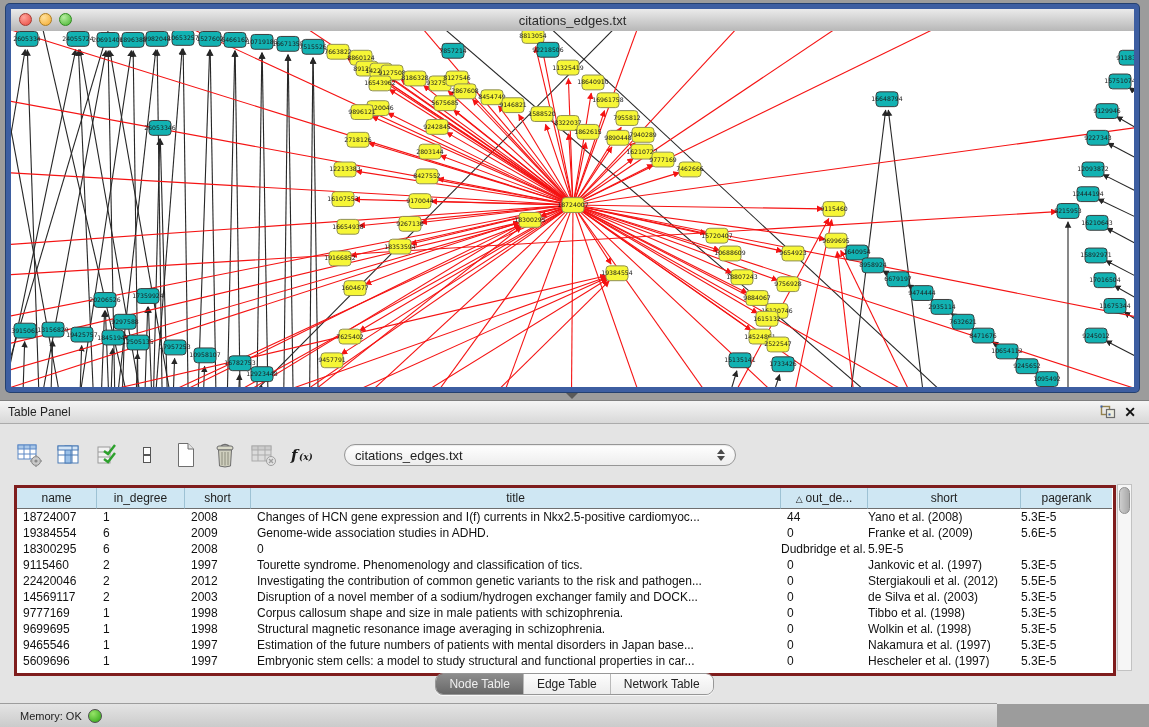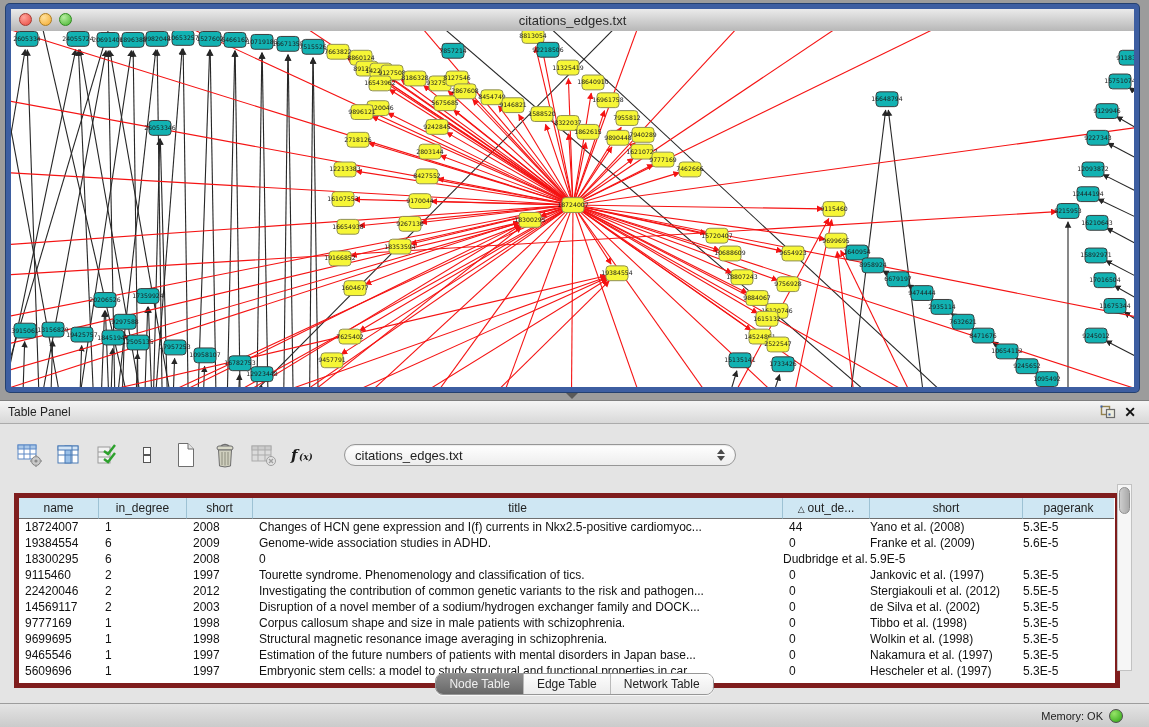--- a/index.html
+++ b/index.html
@@ -35,44 +35,44 @@
   .tool{width:28px;height:28px;display:flex;align-items:center;justify-content:center}
   .dropdown{width:392px;height:22px;box-sizing:border-box;margin-left:16px;border:1px solid #969696;border-radius:12px;
     background:linear-gradient(#ffffff,#ededed);display:flex;align-items:center;padding:0 10px;font-size:13px;
     box-shadow:inset 0 1px 1px rgba(0,0,0,.08)}
   .dropdown .dval{flex:1}
   .updown{display:flex;flex-direction:column;gap:2px;align-items:center}
   .tri-u{width:0;height:0;border-left:4px solid transparent;border-right:4px solid transparent;border-bottom:5px solid #4a4a4a}
   .tri-d{width:0;height:0;border-left:4px solid transparent;border-right:4px solid transparent;border-top:5px solid #4a4a4a}
 
   
-  .table-wrap{position:absolute;left:14px;top:92px;width:1096px;height:185px;background:#fff;
-    border:5px solid #7f1d1d;overflow:hidden}
+  .table-wrap{position:absolute;left:14px;top:84px;width:1096px;height:185px;background:#fff;
+    border:3px solid #7f1d1d;overflow:hidden}
   .thead,.tr{display:grid;grid-template-columns:80px 88px 66px 530px 87px 153px 91px}
   .th{background:#cfe7f3;border-right:1px solid #9dc2d4;border-bottom:1px solid #6f6f6f;height:20px;line-height:20px;
     font-size:12px;text-align:center;white-space:nowrap;overflow:hidden}
   .th:last-child{border-right:none}
   .sort-tri{font-size:9px;margin-right:3px;color:#222}
   .tr{height:16px}
   .td{font-size:12px;line-height:16px;padding-left:6px;white-space:nowrap;overflow:hidden;color:#111}
   .td.center{text-align:left;padding-left:0}
   .vscroll{position:absolute;left:1117px;top:83px;width:15px;height:187px;background:#f6f6f6;border:1px solid #c2c2c2;box-sizing:border-box}
   .vthumb{margin:2px 1px;height:25px;border-radius:6px;background:linear-gradient(90deg,#cdcdcd,#a9a9a9);border:1px solid #8f8f8f}
 
   
   .tabbar{position:absolute;left:0;right:0;top:272px;display:flex;justify-content:center}
   .tabs{display:flex;border:1px solid #979797;border-radius:8px;overflow:hidden;box-shadow:0 1px 0 rgba(255,255,255,.7)}
   .tab{padding:2px 13px;font-size:12px;background:linear-gradient(#fdfdfd,#ececec);border-right:1px solid #b9b9b9;line-height:16px}
   .tab:last-child{border-right:none}
   .tab.active{background:linear-gradient(#8d8d8d,#686868);color:#f0f0f0}
 
   
-  .statusbar{position:absolute;left:0;top:703px;width:1149px;height:24px;box-sizing:border-box;
+  .statusbar{position:absolute;left:0;top:703px;width:997px;height:24px;box-sizing:border-box;
     background:linear-gradient(#e4e4e4,#cbcbcb);border-top:1px solid #9d9d9d;
-    display:flex;align-items:center;justify-content:flex-end;gap:6px;padding:0 26px;font-size:11px}
+    display:flex;align-items:center;justify-content:flex-start;gap:6px;padding:0 20px;font-size:11px}
   .memdot{width:14px;height:14px;border-radius:50%;box-sizing:border-box;
     background:radial-gradient(circle at 35% 30%,#96e468,#2ba312);border:1px solid #4d4d4d}
 </style>
 </head>
 <body>
 
 <div class="net-window">
   <div class="titlebar">
     <div class="traffic">
       <div class="light red"></div>
@@ -857,21 +857,21 @@
           <div class="td">0</div>
           <div class="td center">Stergiakouli et al. (2012)</div>
           <div class="td center">5.5E-5</div>
         </div>
         <div class="tr">
           <div class="td">14569117</div>
           <div class="td">2</div>
           <div class="td">2003</div>
           <div class="td">Disruption of a novel member of a sodium/hydrogen exchanger family and DOCK...</div>
           <div class="td">0</div>
-          <div class="td center">de Silva et al. (2002)</div>
+          <div class="td center">de Silva et al. (2003)</div>
           <div class="td center">5.3E-5</div>
         </div>
         <div class="tr">
           <div class="td">9777169</div>
           <div class="td">1</div>
           <div class="td">1998</div>
           <div class="td">Corpus callosum shape and size in male patients with schizophrenia.</div>
           <div class="td">0</div>
           <div class="td center">Tibbo et al. (1998)</div>
           <div class="td center">5.3E-5</div>

